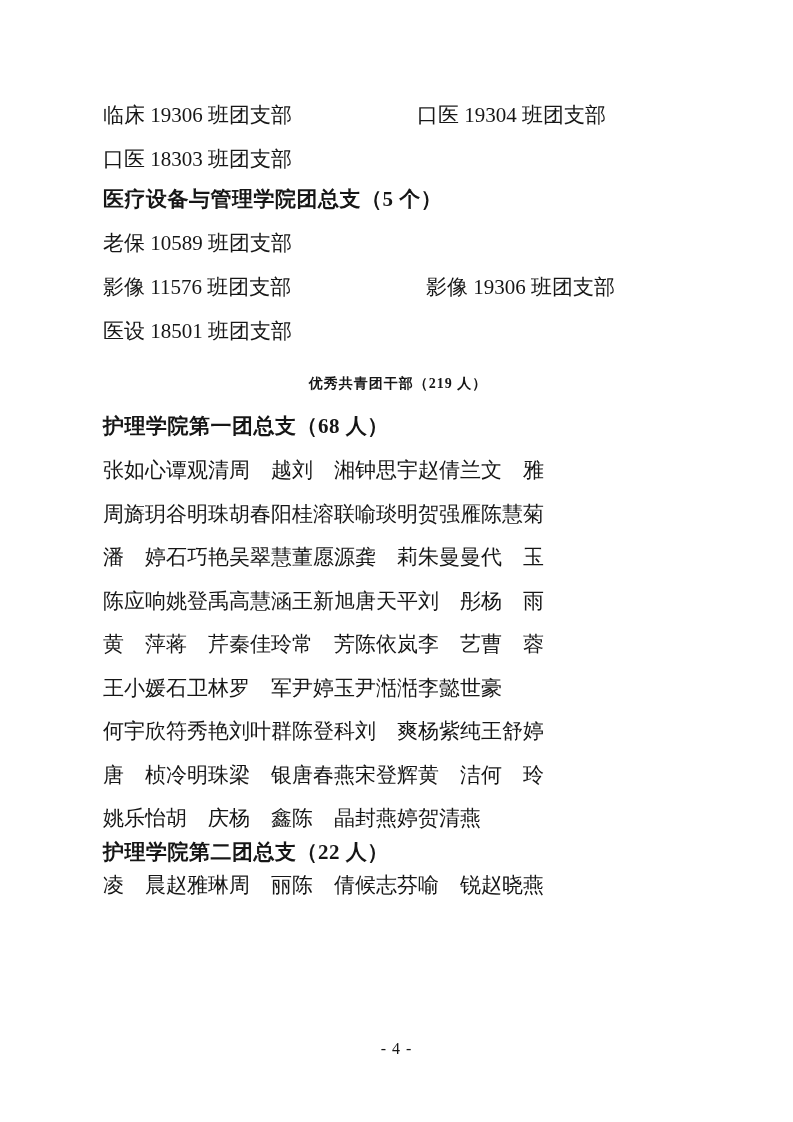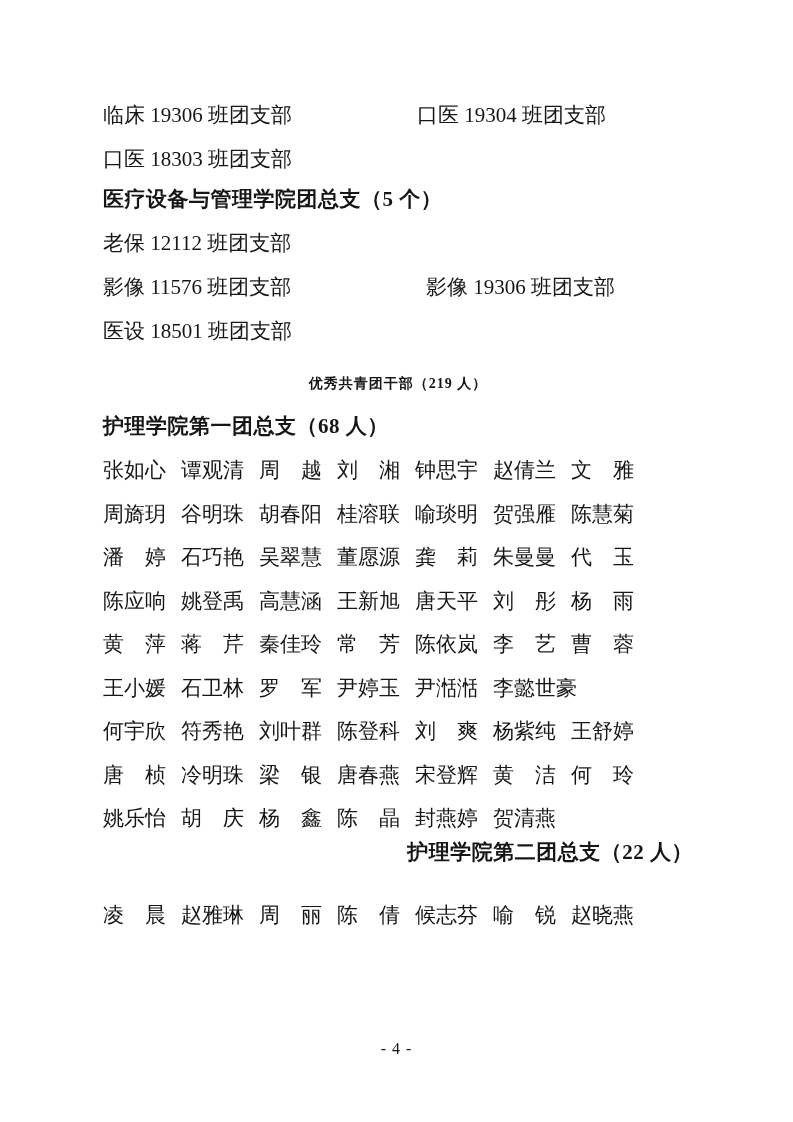--- a/index.html
+++ b/index.html
@@ -35,24 +35,23 @@
   }
   .heading-equip { margin-top: -4px; }
   .doc-title {
     font-weight: bold;
     font-size: 14px;
     text-align: center;
     line-height: 26px;
     margin: 29px 0 18px 0;
     letter-spacing: 1px;
   }
-  .heading-two { margin-top: -10px; margin-bottom: 41px; text-align: right; }
+  .heading-two { margin-top: -10px; margin-bottom: 11px; }
   .name-row {
     display: flex;
-    gap: 15px;
     line-height: 22px;
     margin-bottom: 21.5px;
     white-space: nowrap;
   }
   .name-cell { display: inline-block; }
   .branch-cell { display: inline-block; }
   .page-footer {
     position: absolute;
     left: 0;
     right: 0;
@@ -71,21 +70,21 @@
   <div class="branch-row cols-a">
       <span class="branch-cell">临床 19306 班团支部</span>
       <span class="branch-cell">口医 19304 班团支部</span>
     </div>
   <div class="branch-row cols-a">
       <span class="branch-cell">口医 18303 班团支部</span>
     </div>
 
   <div class="section-heading heading-equip">医疗设备与管理学院团总支（5 个）</div>
   <div class="branch-row cols-b">
-      <span class="branch-cell">老保 12112 班团支部</span>
+      <span class="branch-cell">老保 10589 班团支部</span>
     </div>
   <div class="branch-row cols-b">
       <span class="branch-cell">影像 11576 班团支部</span>
       <span class="branch-cell">影像 19306 班团支部</span>
     </div>
   <div class="branch-row cols-b">
       <span class="branch-cell">医设 18501 班团支部</span>
     </div>
 
   <div class="doc-title">优秀共青团干部（219 人）</div>

